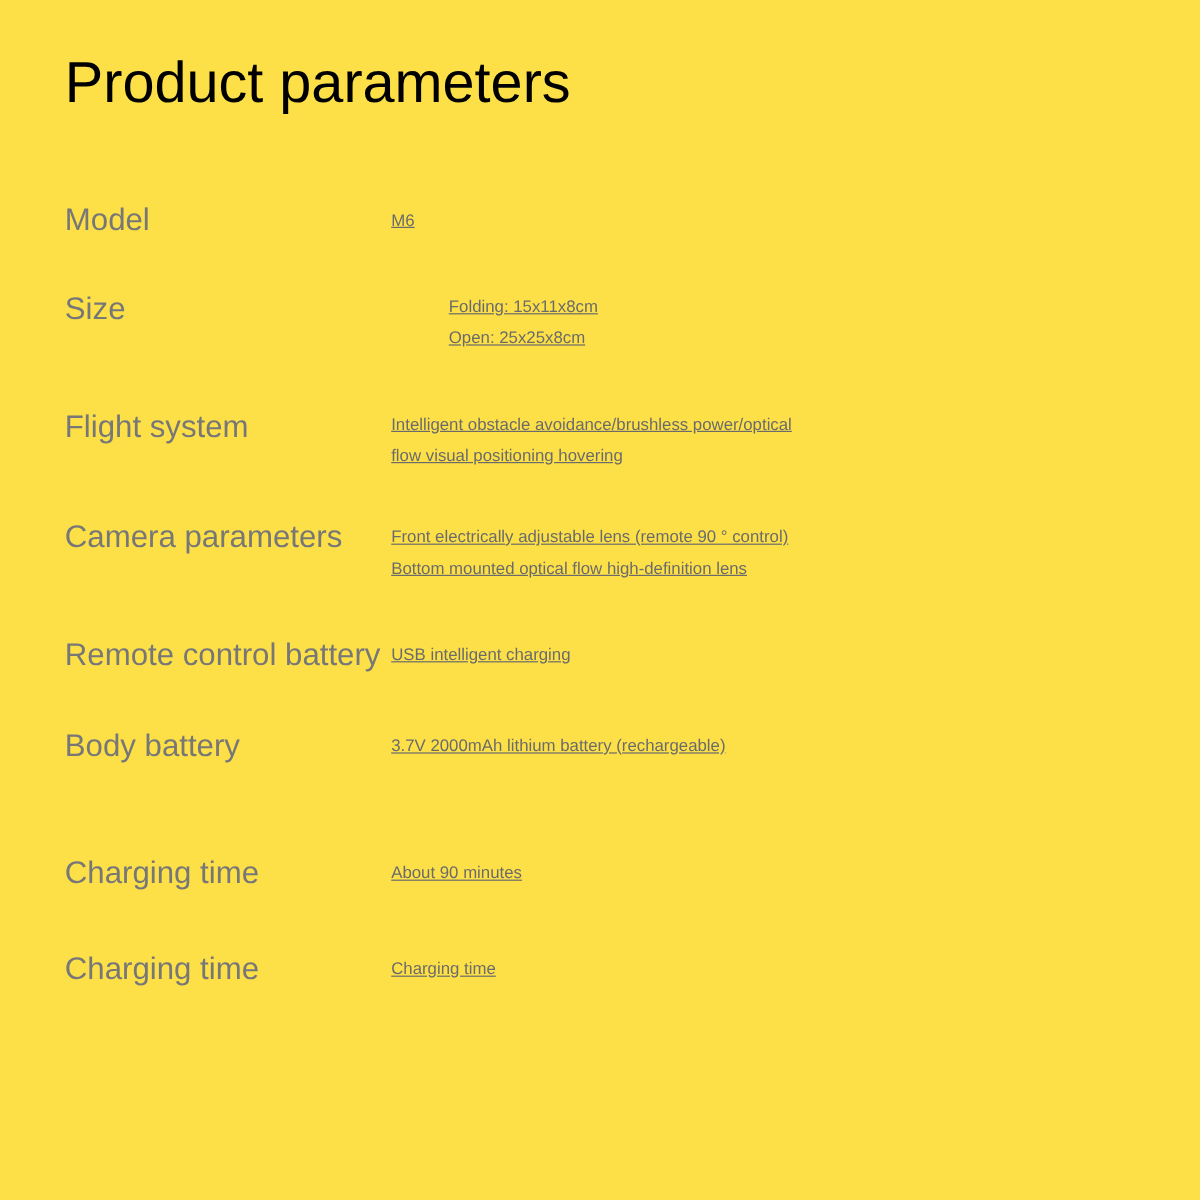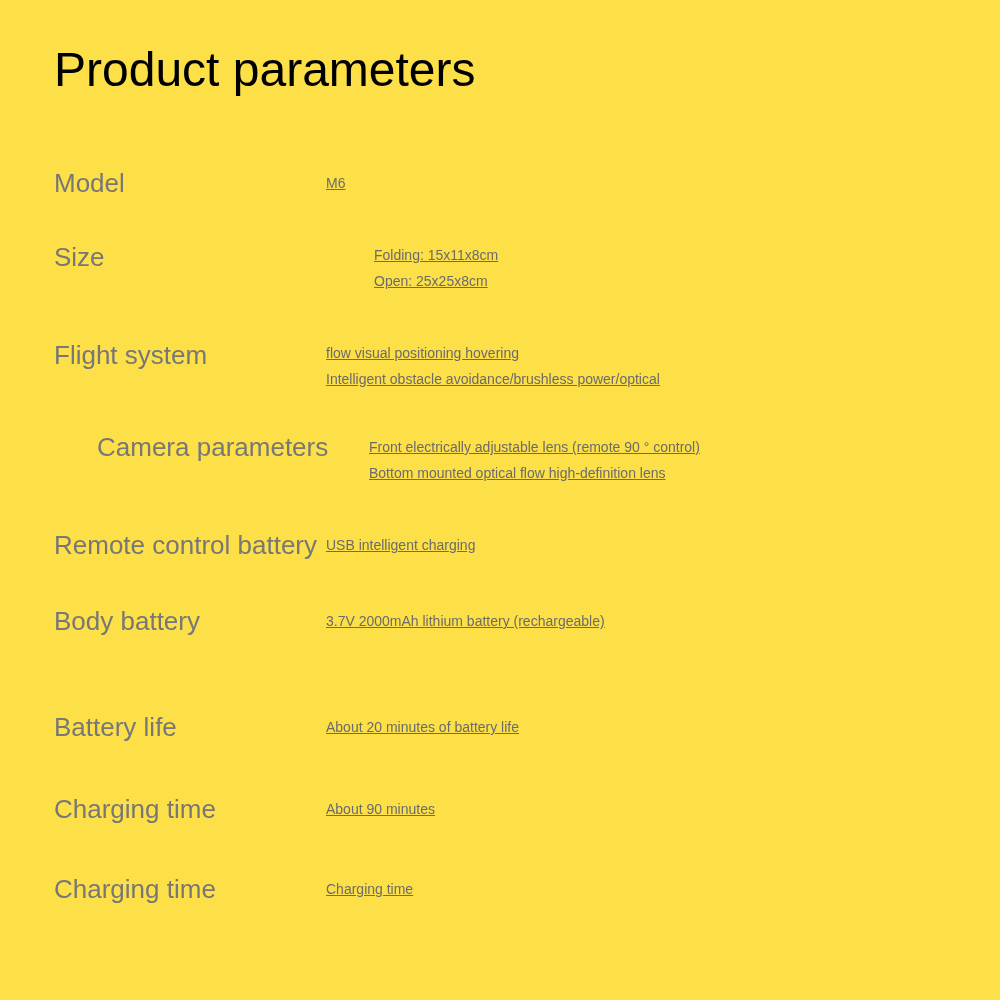--- a/index.html
+++ b/index.html
@@ -58,21 +58,21 @@
     text-decoration: underline;
   }
   .spec-value .line {
     display: block;
     white-space: nowrap;
   }
   
   .r0 { margin-bottom: 46px; }
   .r1 { margin-bottom: 46px; gap: 48px; }
   .r2 { margin-bottom: 42px; }
-  .r3 { margin-bottom: 44px; margin-left: 43px; }
+  .r3 { margin-bottom: 44px; }
   .r4 { margin-bottom: 48px; }
   .r5 { margin-bottom: 78px; }
   .r6 { margin-bottom: 54px; }
   .r7 { margin-bottom: 52px; }
   .r8 { margin-bottom: 0; }
 
   .r0 .spec-label, .r0 .spec-value { padding-top: 0; }
   .r4 .spec-value, .r5 .spec-value, .r6 .spec-value,
   .r7 .spec-value, .r8 .spec-value { padding-top: 2px; }
   .r2 .spec-label { padding-top: 2px; }
@@ -104,22 +104,22 @@
         <span class="line">Folding: 15x11x8cm</span>
         <span class="line">Open: 25x25x8cm</span>
       </div>
     </div>
 
     <div class="spec-row r2">
       <div class="spec-label">
         <span class="line">Flight system</span>
       </div>
       <div class="spec-value">
+        <span class="line">Intelligent obstacle avoidance/brushless power/optical</span>
         <span class="line">flow visual positioning hovering</span>
-        <span class="line">Intelligent obstacle avoidance/brushless power/optical</span>
       </div>
     </div>
 
     <div class="spec-row r3">
       <div class="spec-label">
         <span class="line">Camera</span>
         <span class="line">parameters</span>
       </div>
       <div class="spec-value">
         <span class="line">Front electrically adjustable lens (remote 90 ° control)</span>
@@ -139,28 +139,20 @@
 
     <div class="spec-row r5">
       <div class="spec-label">
         <span class="line">Body battery</span>
       </div>
       <div class="spec-value">
         <span class="line">3.7V 2000mAh lithium battery (rechargeable)</span>
       </div>
     </div>
 
-    <div class="spec-row r6">
-      <div class="spec-label">
-        <span class="line">Battery life</span>
-      </div>
-      <div class="spec-value">
-        <span class="line">About 20 minutes of battery life</span>
-      </div>
-    </div>
 
     <div class="spec-row r7">
       <div class="spec-label">
         <span class="line">Charging time</span>
       </div>
       <div class="spec-value">
         <span class="line">About 90 minutes</span>
       </div>
     </div>
 

